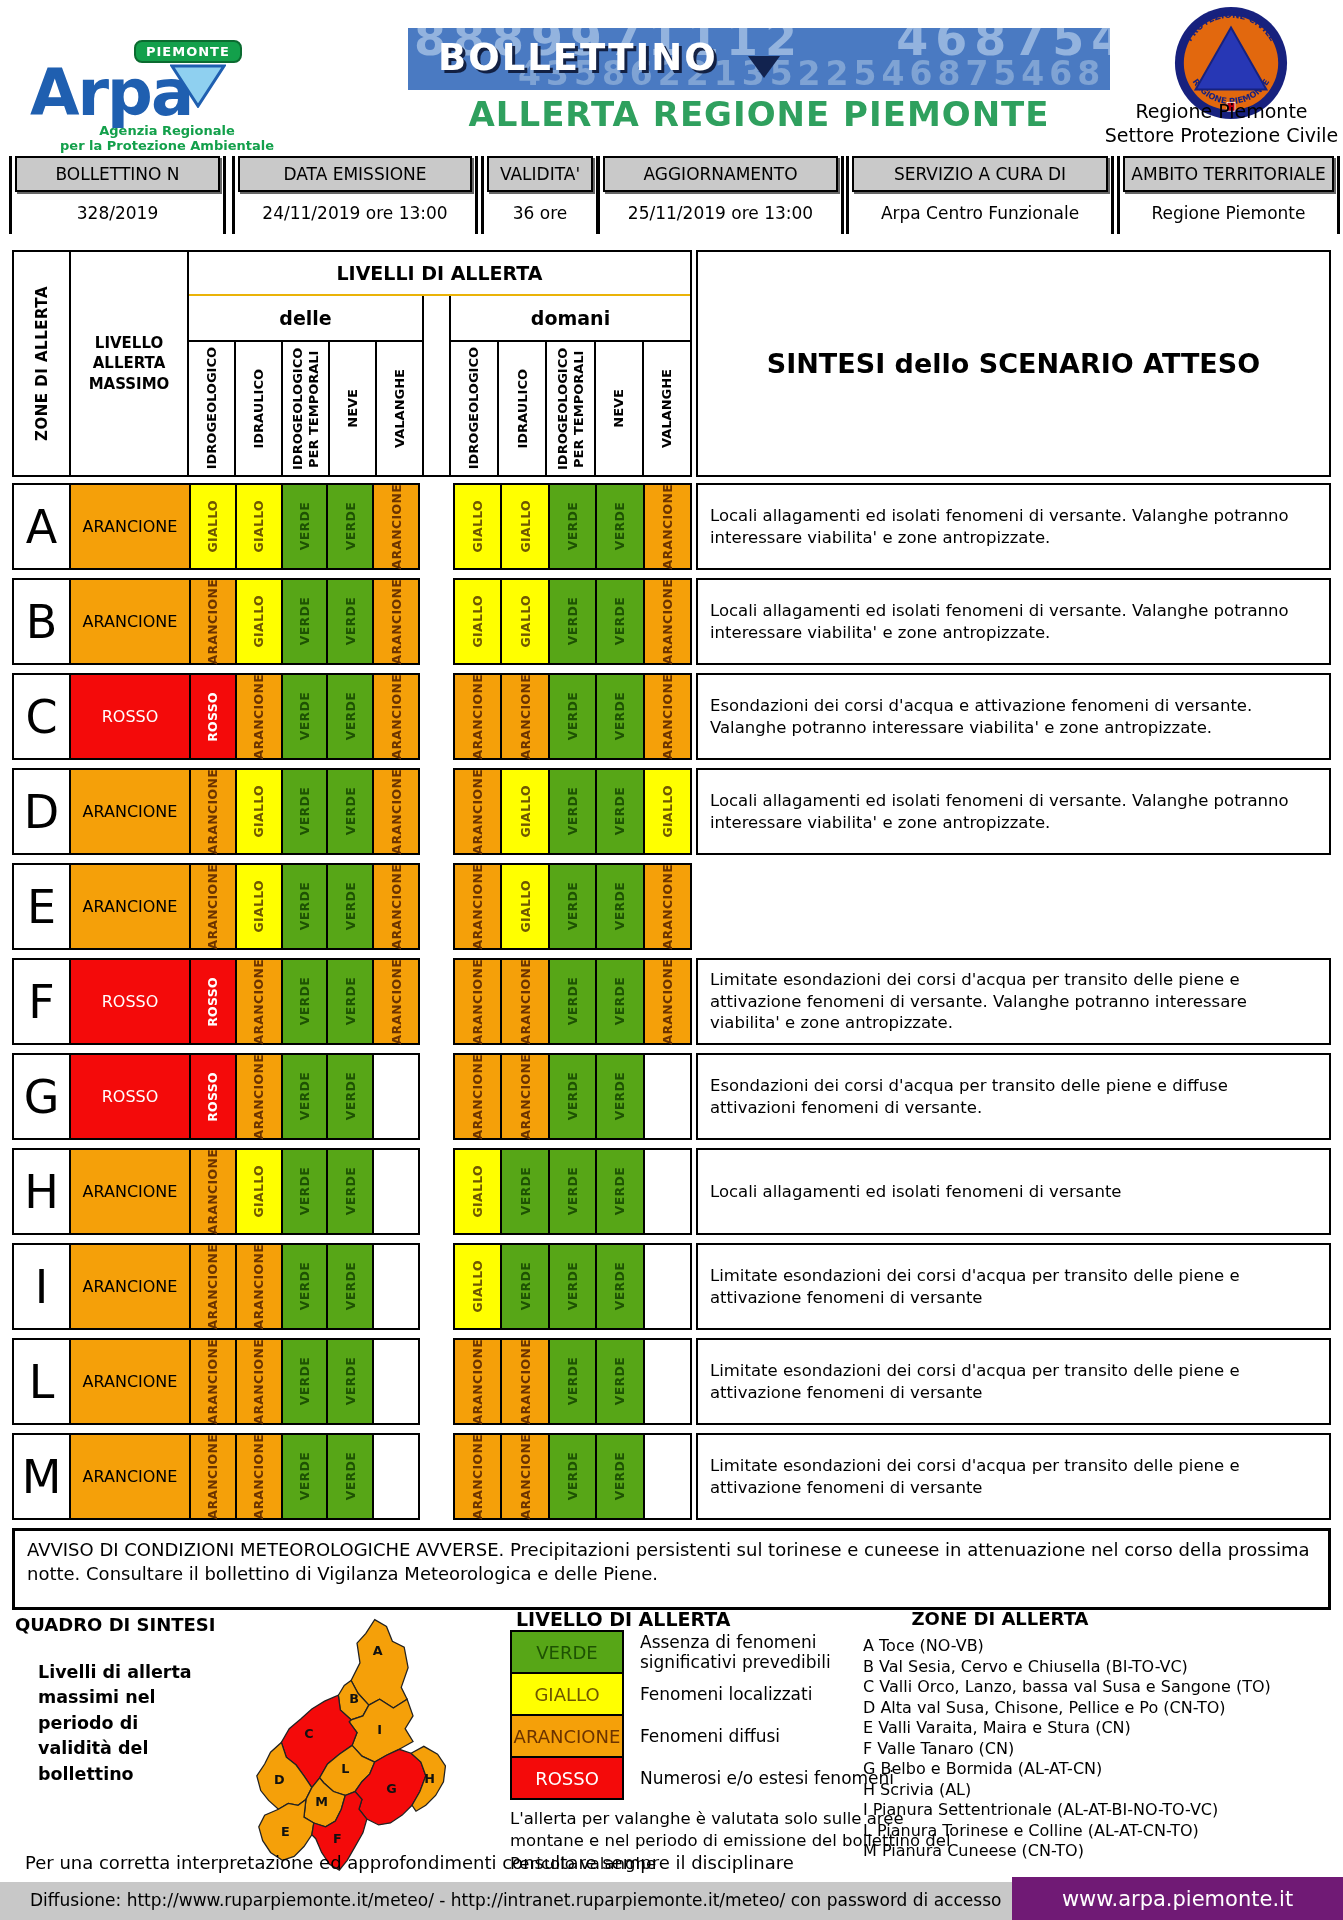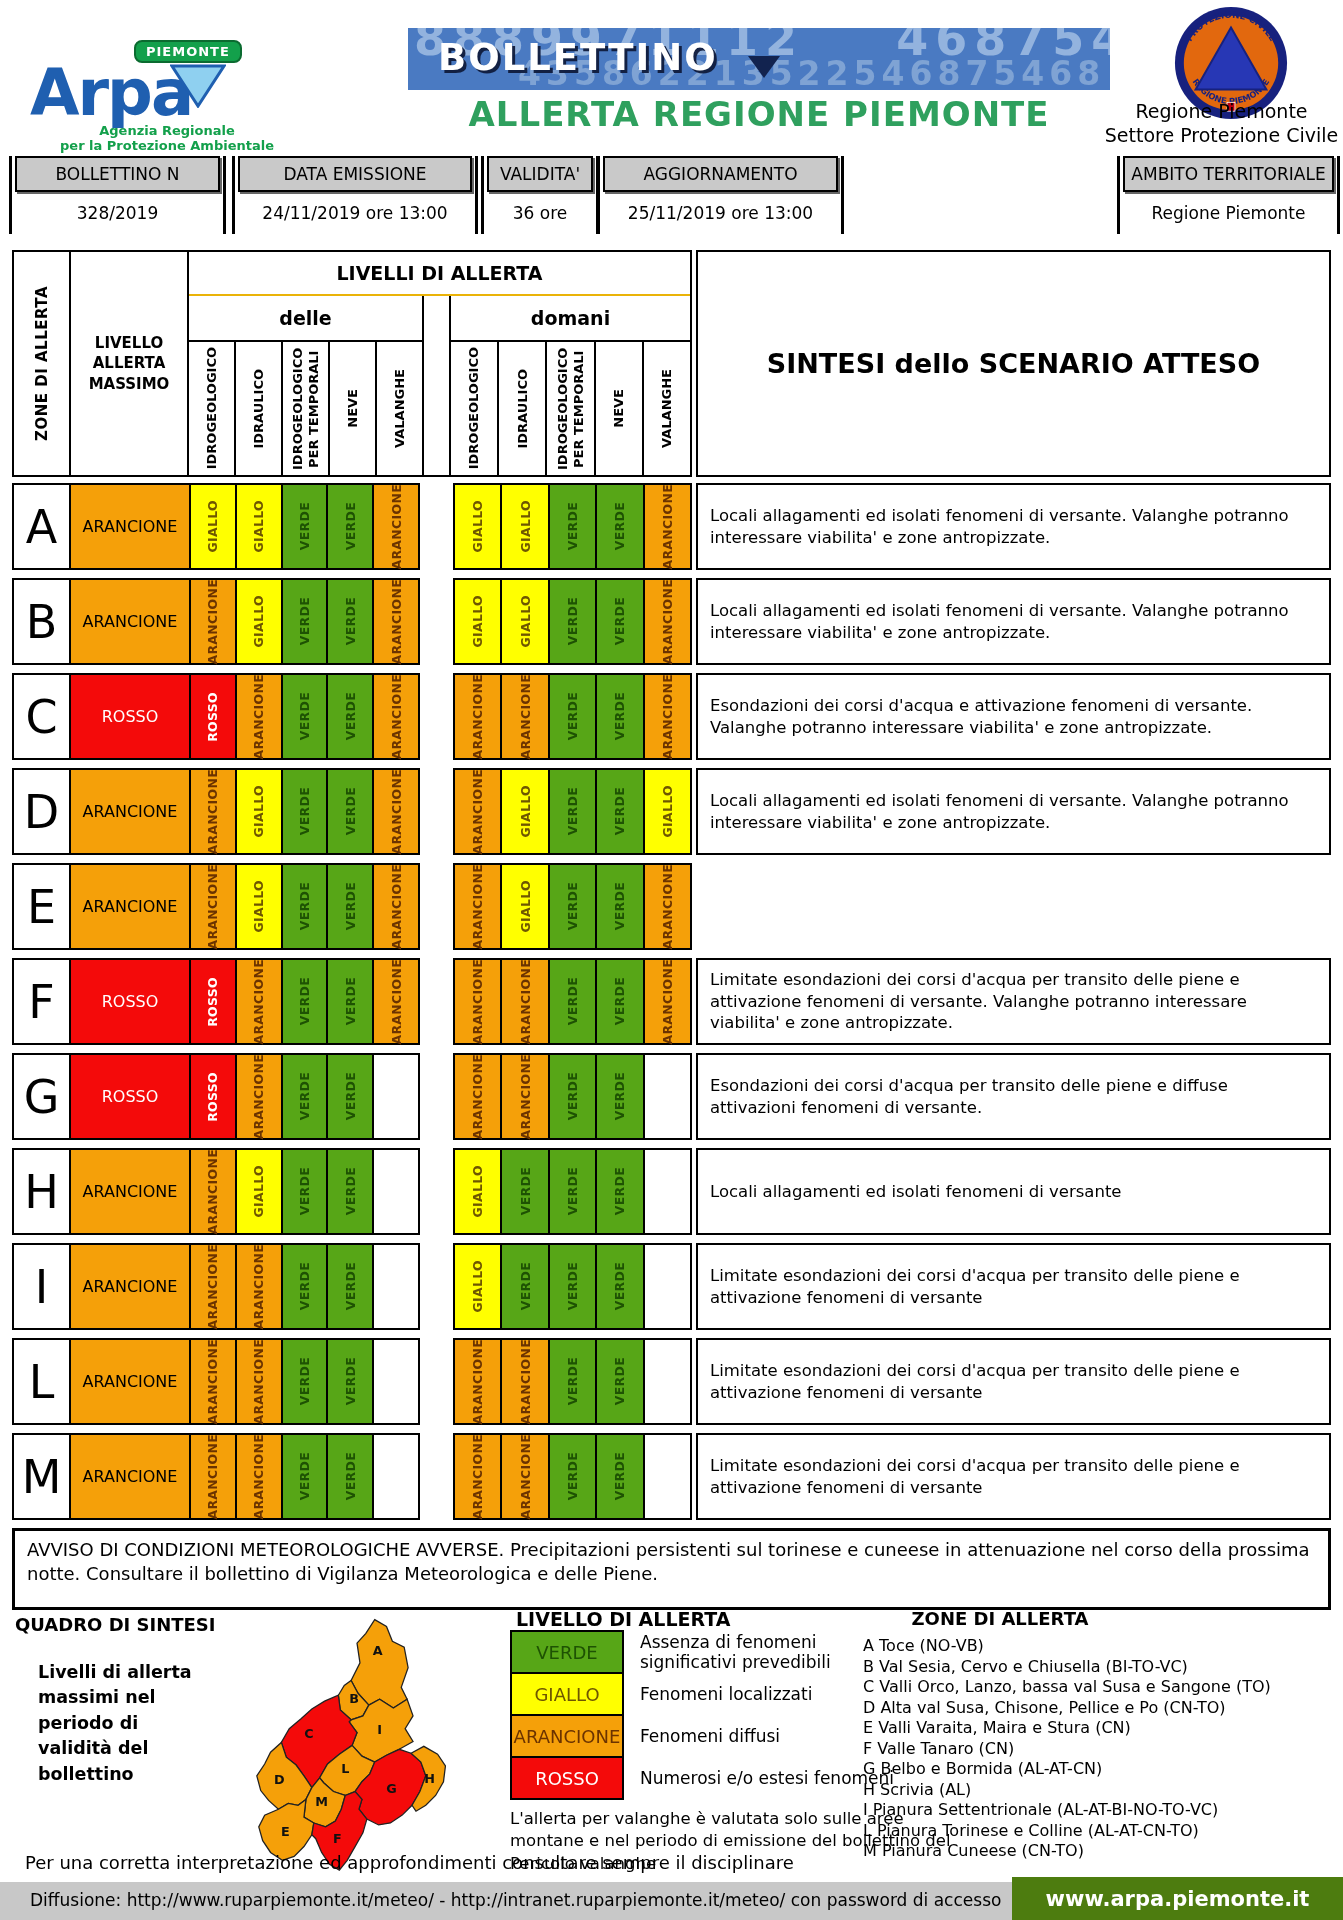--- a/index.html
+++ b/index.html
@@ -88,22 +88,22 @@
            font-size:18px;font-weight:400;box-sizing:border-box;}
   .ldesc{padding-left:16px;width:270px;display:flex;align-items:center;font-size:17px;line-height:1.2;}
   .legend-note{position:absolute;left:510px;top:1808px;width:460px;font-size:16.5px;line-height:1.35;}
   .zones-title{position:absolute;left:880px;top:1608px;width:240px;text-align:center;font-size:18px;font-weight:700;}
   .zones-list{position:absolute;left:863px;top:1636px;font-size:16px;line-height:20.5px;}
   .disclaimer{position:absolute;left:25px;top:1852px;font-size:18px;}
 
   
   .footbar{position:absolute;left:0;top:1882px;width:1343px;height:38px;background:#c8c8c8;}
   .diffusione{position:absolute;left:30px;top:1890px;font-size:17px;}
-  .website{position:absolute;left:1012px;top:1877px;width:331px;height:43px;background:#4d7c0f;color:#fff;
-           display:flex;align-items:center;justify-content:center;font-size:21px;font-weight:700;}
+  .website{position:absolute;left:1012px;top:1877px;width:331px;height:43px;background:#701a75;color:#fff;
+           display:flex;align-items:center;justify-content:center;font-size:21px;font-weight:400;}
 </style>
 </head>
 <body>
 
 <div class="page">
 
   <div class="arpa">
     <div class="arpa-word">Arpa</div>
     <svg class="arpa-tri" width="56" height="44">
       <polygon points="2,2 54,2 28,42" fill="#8fd0f0" stroke="#1f5fb0" stroke-width="3"></polygon>
@@ -153,20 +153,24 @@
     <div class="info-label">DATA EMISSIONE</div>
     <div class="info-value">24/11/2019 ore 13:00</div>
   </div>
   <div class="info-col ic2">
     <div class="info-label">VALIDITA'</div>
     <div class="info-value">36 ore</div>
   </div>
   <div class="info-col ic3">
     <div class="info-label">AGGIORNAMENTO</div>
     <div class="info-value">25/11/2019 ore 13:00</div>
+  </div>
+  <div class="info-col ic4">
+    <div class="info-label">SERVIZIO A CURA DI</div>
+    <div class="info-value">Arpa Centro Funzionale</div>
   </div>
   <div class="info-col ic5">
     <div class="info-label">AMBITO TERRITORIALE</div>
     <div class="info-value">Regione Piemonte</div>
   </div>
 
   <div class="table-wrap">
     <div class="thead">
       <div class="box thbox">
         <div class="zhead">

